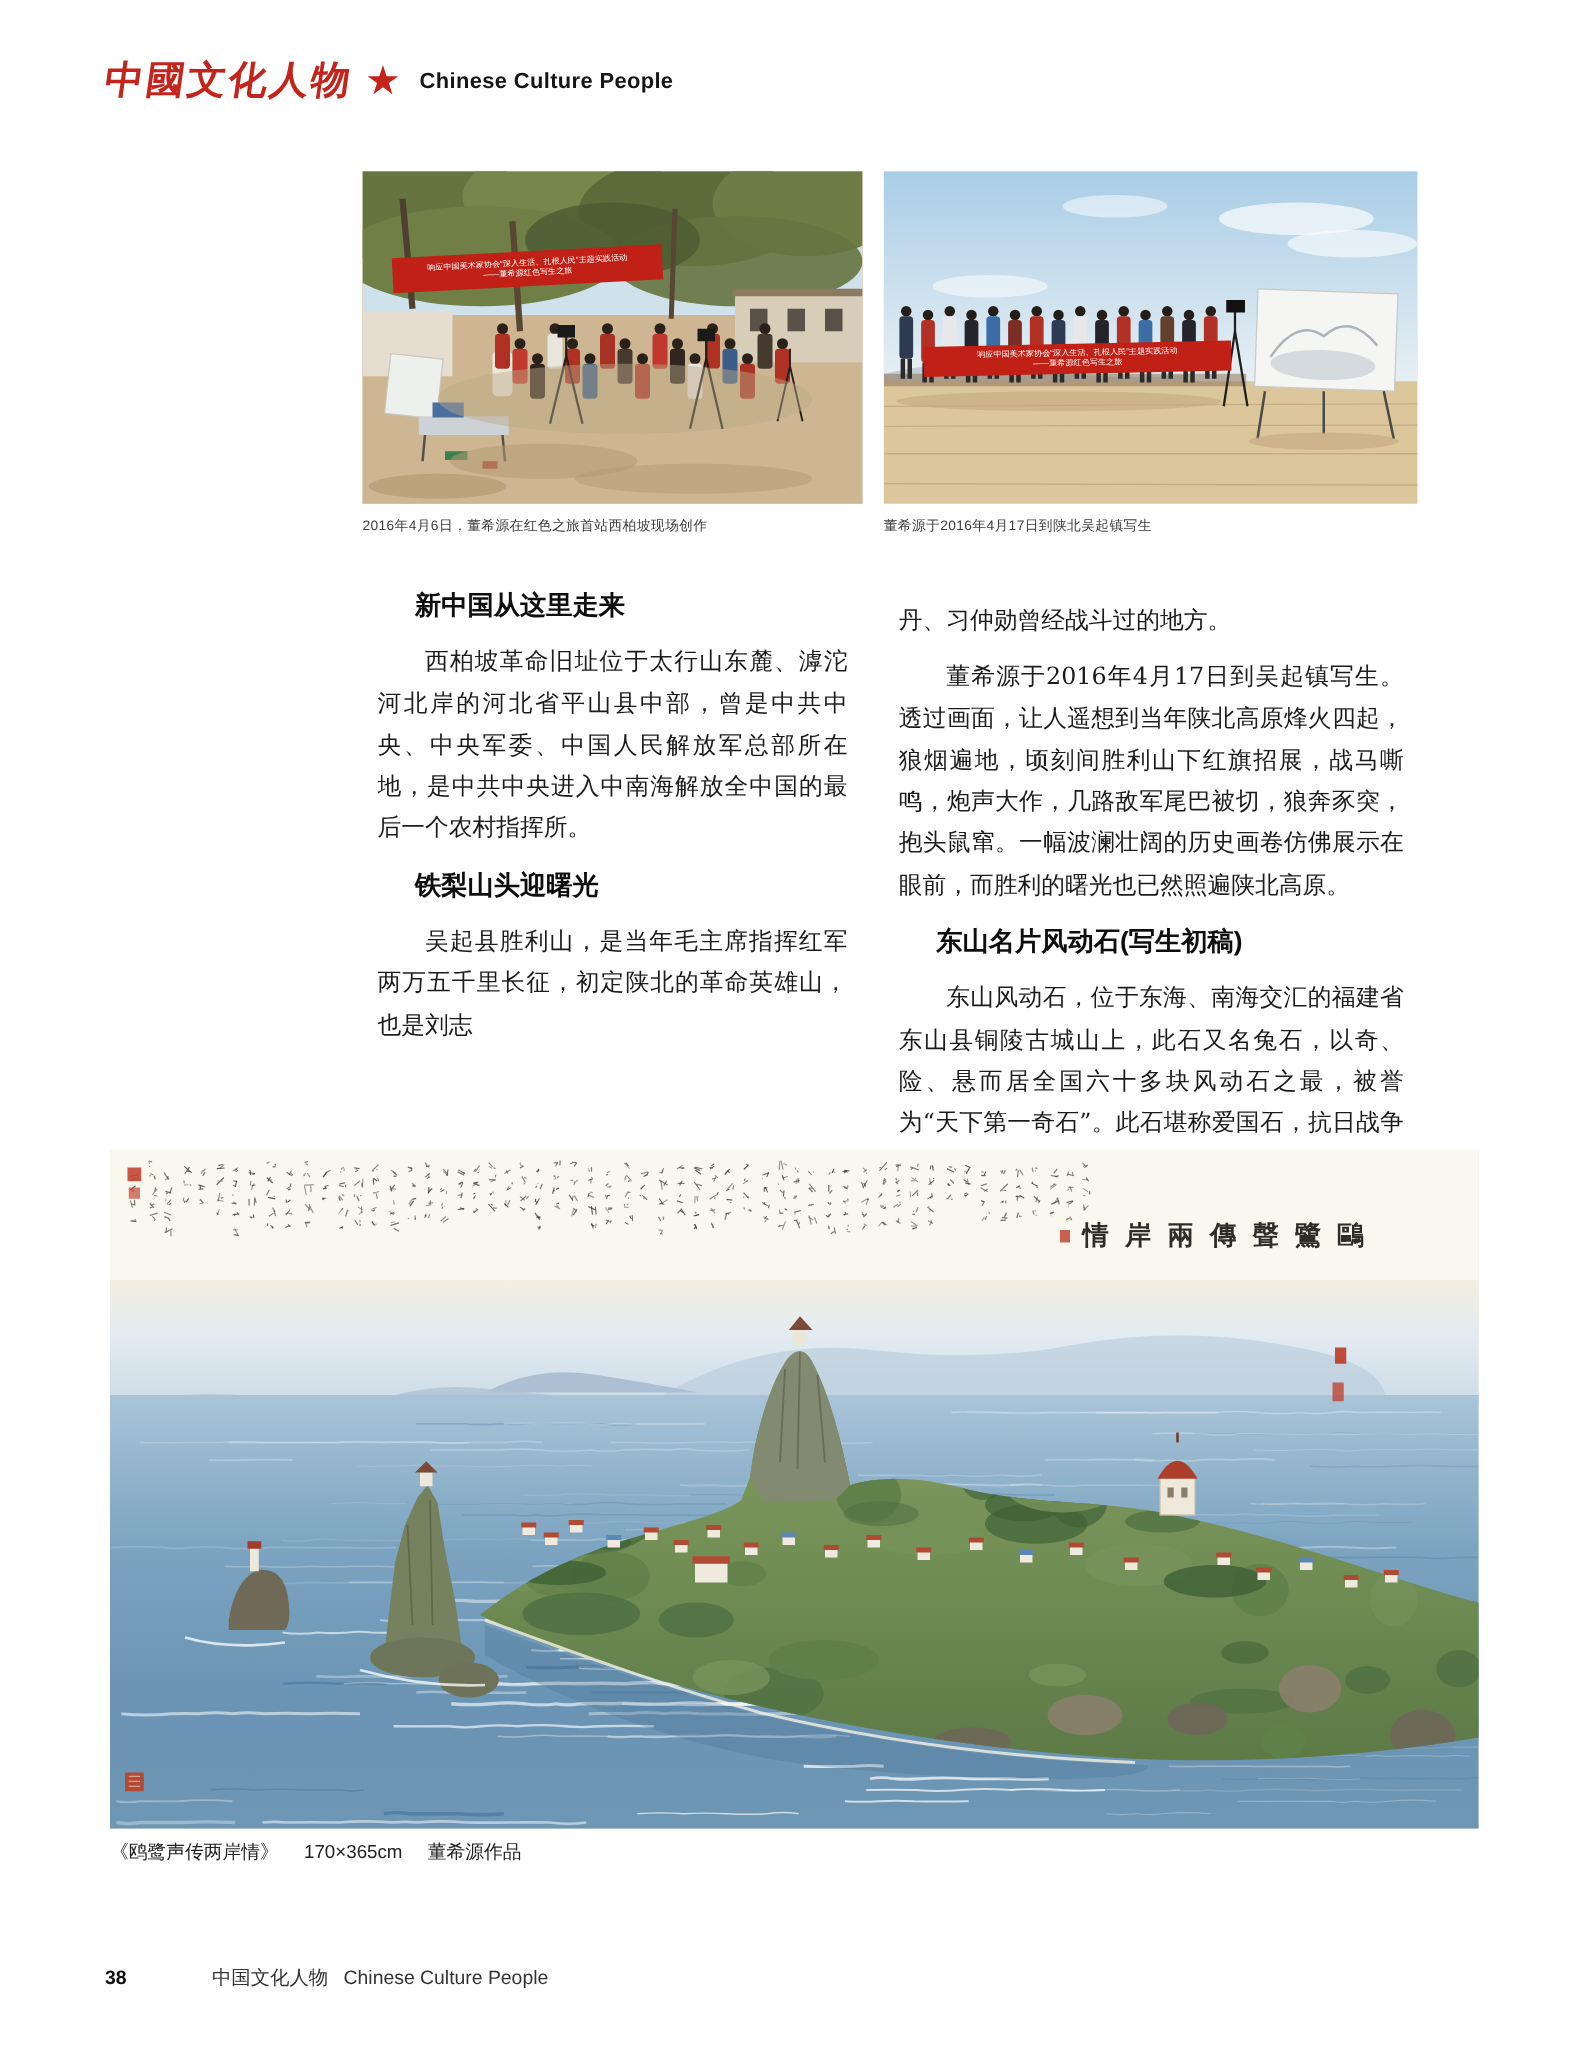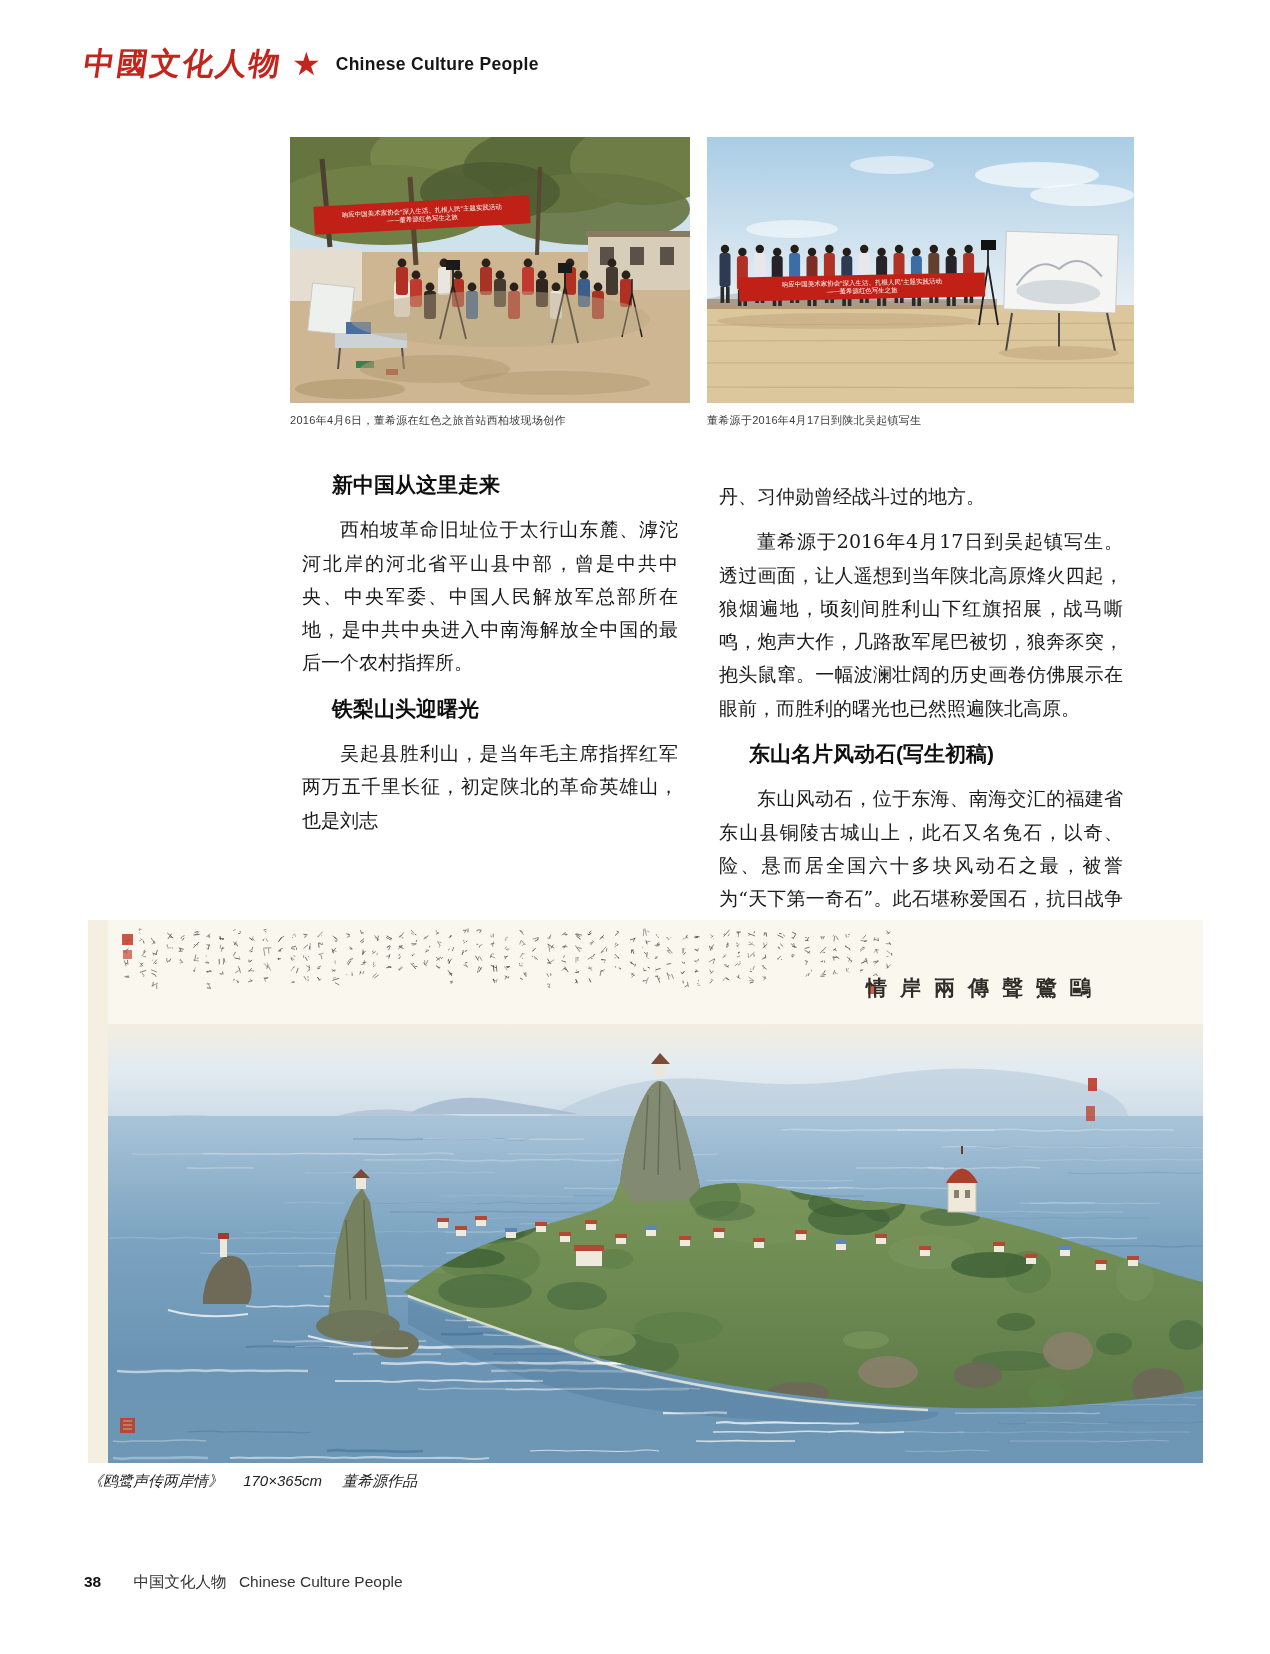--- a/index.html
+++ b/index.html
@@ -27,30 +27,30 @@
   
   .col{position:absolute;top:468px;height:458px;overflow:hidden;text-align:justify;
        font-family:"DejaVu Serif",serif;font-size:19px;line-height:33.3px;color:#1b1b1b;}
   .col-left{left:290px;width:400px;}
   .col-right{left:707px;width:428px;}
   .col p{margin:12px;text-indent:2em;}
   .col p.cont{text-indent:0;}
   .col h3{margin:0;font-family:"Liberation Sans",sans-serif;font-weight:bold;font-size:21px;
           color:#0e0e0e;text-indent:2em;text-align:left;line-height:33.3px;}
   
-  .painting{position:absolute;left:88px;top:920px;width:1095px;height:543px;background:#f4efe1;padding-left:20px;}
+  .painting{position:absolute;left:88px;top:920px;width:1095px;height:543px;background:#f4efe1;}
   .painting svg{display:block;}
   .paint-title{position:absolute;left:778px;top:54px;font-family:"DejaVu Serif",serif;font-weight:bold;
                font-size:21px;letter-spacing:13px;color:#2f2d28;white-space:nowrap;}
   .paint-caption{position:absolute;left:88px;top:1472px;font-size:15px;color:#222;}
-  .paint-caption span{margin-right:16px;font-style:italic;}
+  .paint-caption span{margin-right:16px;}
   
   .footer{position:absolute;left:84px;top:1572px;font-size:15.5px;color:#333;}
   .footer .pn{font-weight:bold;color:#111;margin-right:28px;}
-  .footer .fcn{margin-right:8px;}
+  .footer .fcn{margin-right:8px;margin-left:36px;}
 </style>
 </head>
 <body>
 
 <div class="page">
 
   <div class="masthead">
     <span class="logo-cn">中國文化人物</span>
     <span class="logo-star">★</span>
     <span class="logo-en">Chinese Culture People</span>

